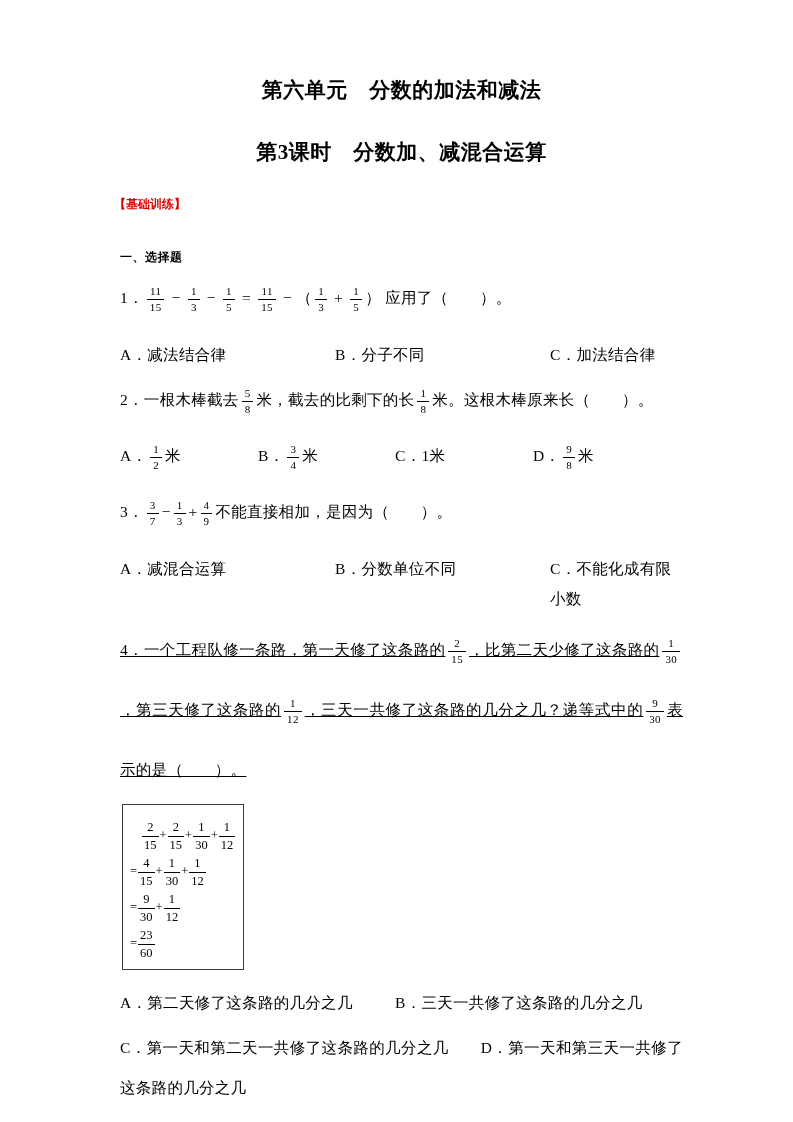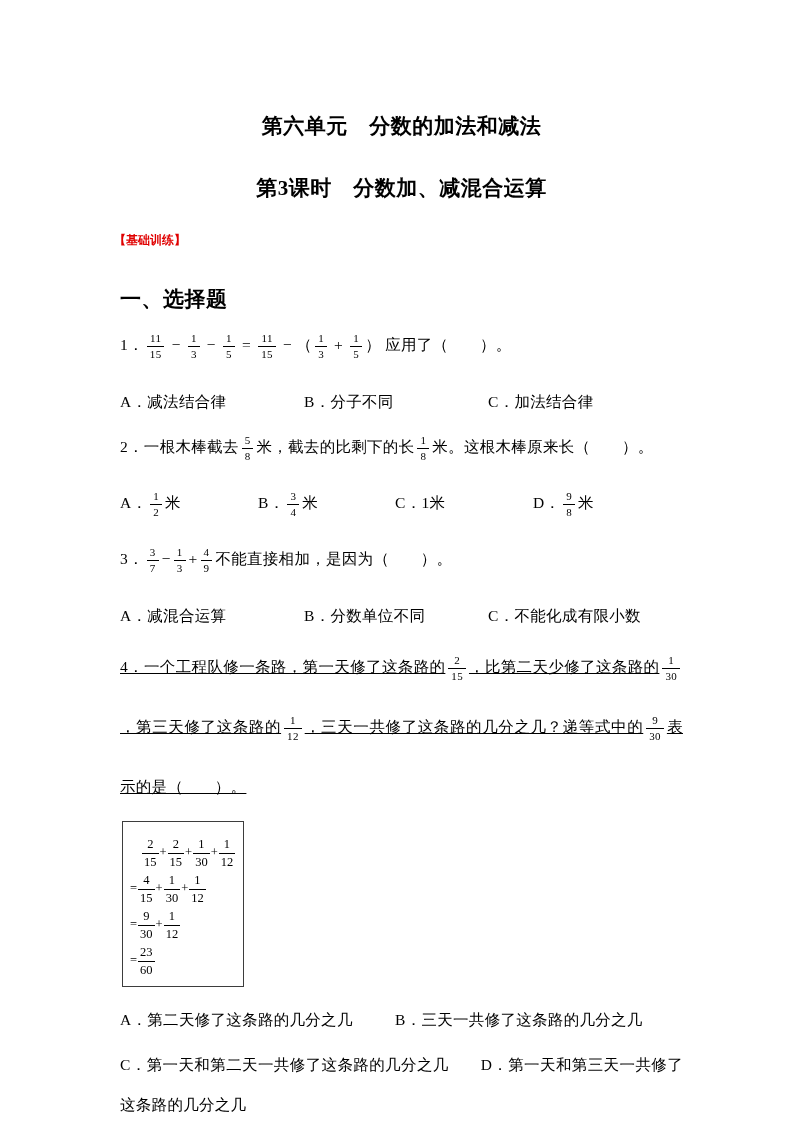--- a/index.html
+++ b/index.html
@@ -11,21 +11,21 @@
     position: relative;
     width: 793px;
     height: 1122px;
     margin: 0 auto;
     background: var(--paper);
     padding: 0 110px 0 120px;
     overflow: hidden;
   }
 
   .unit-title {
-    padding-top: 112px;
+    padding-top: 76px;
     font-size: 21px;
     font-weight: bold;
     text-align: center;
     letter-spacing: 0.5px;
   }
   .lesson-title {
     margin-top: 34px;
     font-size: 21px;
     font-weight: bold;
     text-align: center;
@@ -33,21 +33,21 @@
   }
   .badge {
     margin-top: 30px;
     margin-left: -6px;
     font-size: 12px;
     font-weight: bold;
     color: var(--accent);
   }
   .part-heading {
     margin-top: 36px;
-    font-size: 21px;
+    font-size: 12px;
     font-weight: bold;
     letter-spacing: 0.5px;
   }
 
   .stem {
     font-size: 15.5px;
     line-height: 56px;
     letter-spacing: 0.3px;
     white-space: nowrap;
   }
@@ -64,21 +64,21 @@
     text-align: center;
     margin: 0 3px;
     line-height: 1.15;
     font-size: 11px;
   }
   .frac .num { display: block; padding: 0 3px 1px; border-bottom: 1px solid currentColor; }
   .frac .den { display: block; padding: 1px 3px 0; }
 
   
   .opts { font-size: 15.5px; letter-spacing: 0.3px; }
-  .opts-grid3 { display: grid; grid-template-columns: 184px 184px auto; margin-top: 14px; line-height: 30px; }
+  .opts-grid3 { display: grid; grid-template-columns: 184px 184px auto; margin-top: 14px; line-height: 30px; gap: 31px; }
   .opts-grid4 { display: grid; grid-template-columns: 138px 137px 138px auto; margin-top: 2px; line-height: 52px; }
   .opts-grid2 { display: grid; grid-template-columns: 275px auto; margin-top: 18px; line-height: 30px; }
   .opts-flow  { margin-top: 10px; line-height: 40px; text-align: justify; }
   .opts-flow .opt-first { margin-right: 32px; }
 
   .q1-stem { margin-top: 4px; }
   .q2-stem { margin-top: 2px; }
   .q3-stem { margin-top: 2px; }
   .q4-stem { margin-top: 6px; text-decoration: underline; }
 

